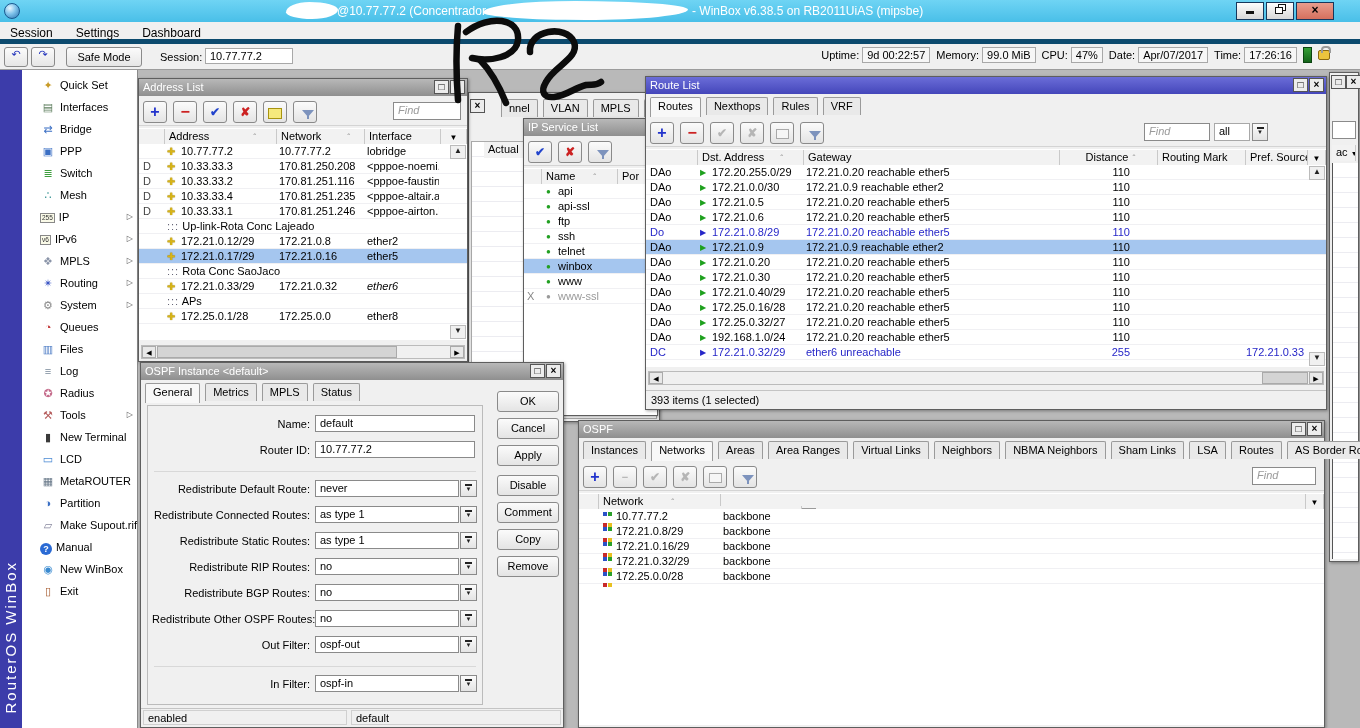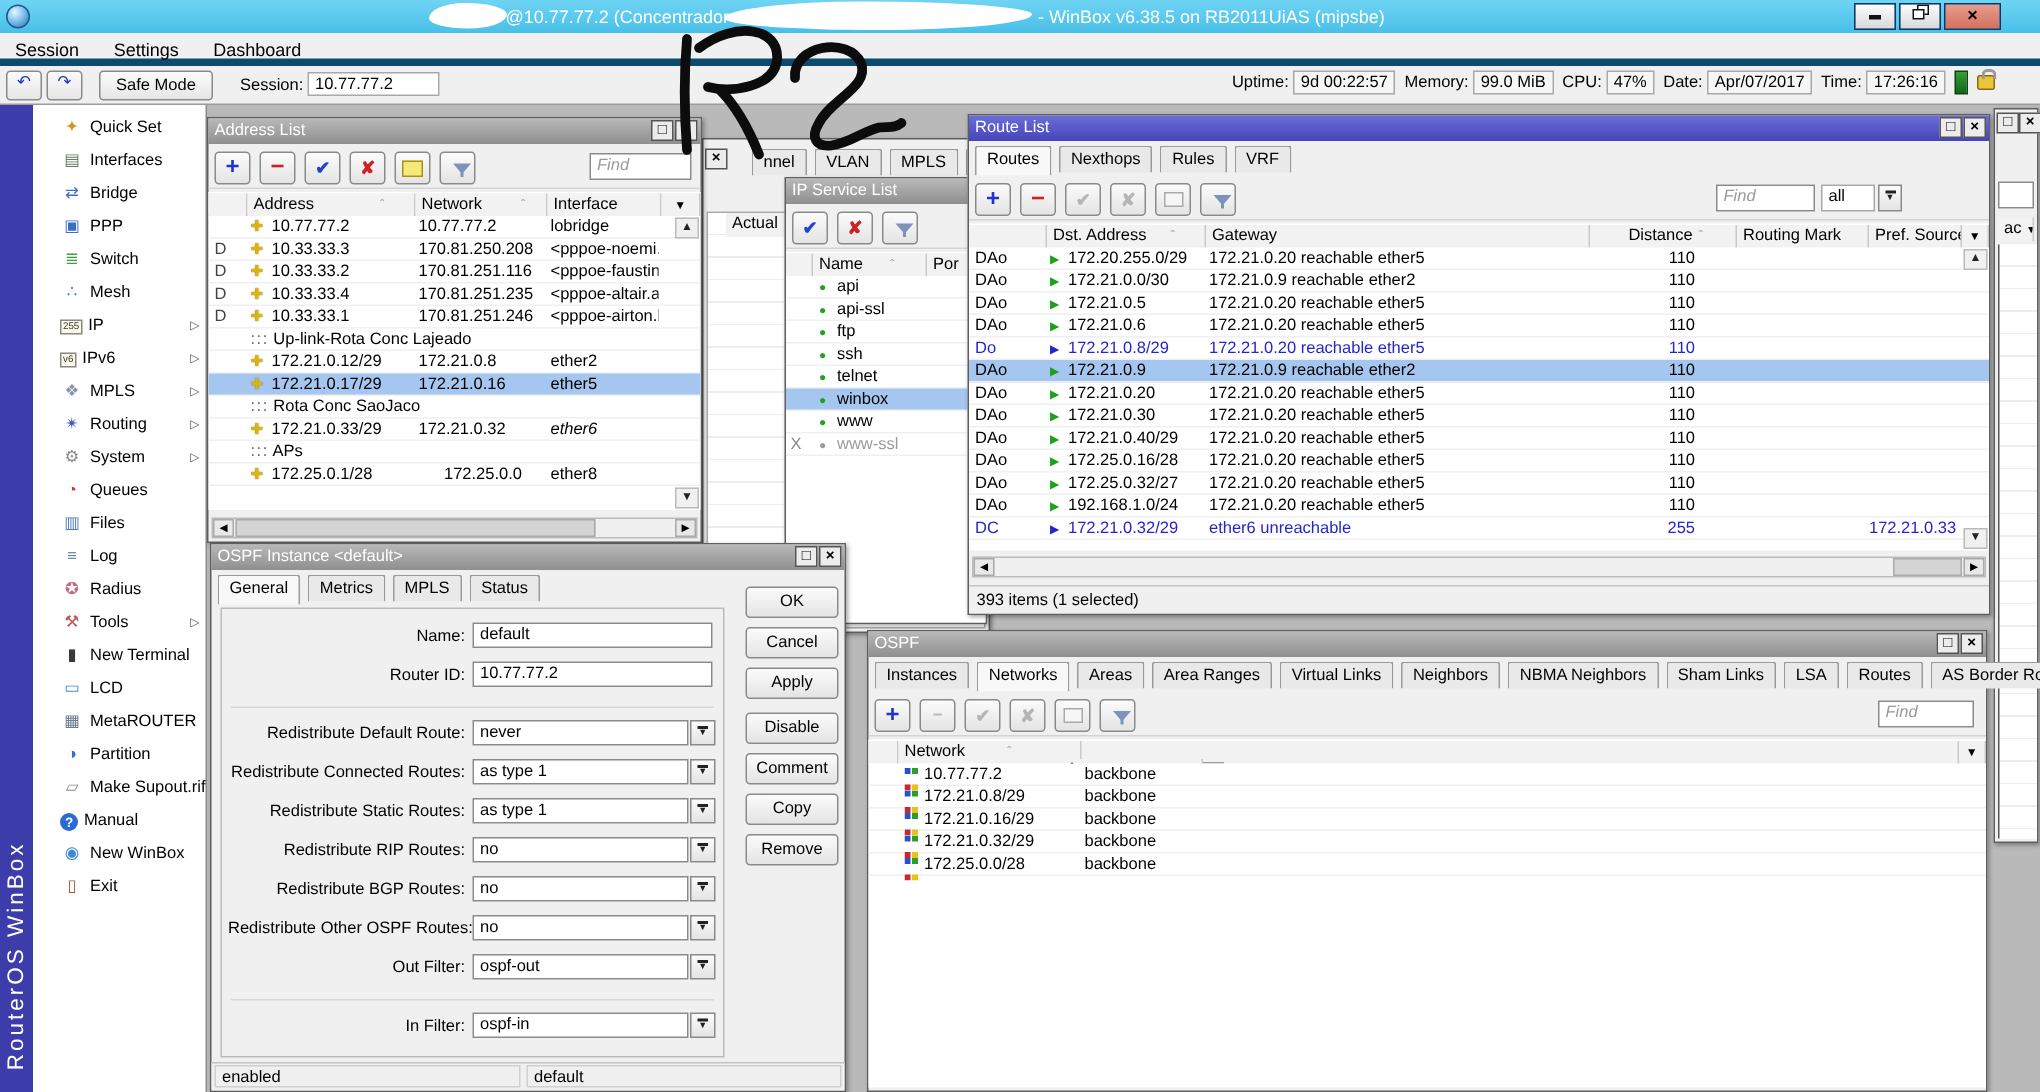--- a/index.html
+++ b/index.html
@@ -436,21 +436,21 @@
         <span style="left:42px;width:96px;"></span>
         <span style="left:140px;width:86px;"></span>
         <span class="c-iface" style="left:228px;width:72px;"></span>
         <span class="c-comment" style="left:28px;right:4px;"><i class="cmtpre" style="font-style:normal;">:::</i> <span style="position:static;">APs</span></span>
       </div>
 
       <div class="row">
         <span style="left:4px;width:20px;color:#444;"></span>
         <span class="addric c-addricon" style="left:28px;width:12px;">✚</span>
         <span style="left:42px;width:96px;">172.25.0.1/28</span>
-        <span style="left:140px;width:86px;text-align:center;">172.25.0.0</span>
+        <span style="left:140px;width:86px;">172.25.0.0</span>
         <span class="c-iface" style="left:228px;width:72px;">ether8</span>
 
       </div>
 
     <div class="vsc" style="right:1px;top:1px;height:14px;">▲</div>
     <div class="vsc" style="right:1px;bottom:1px;height:14px;">▼</div>
   </div>
   <div class="hscroll" style="left:2px;right:2px;top:266px;">
     <div class="hs-b" style="left:0;">◀</div>
     <div class="hs-b" style="right:0;">▶</div>

